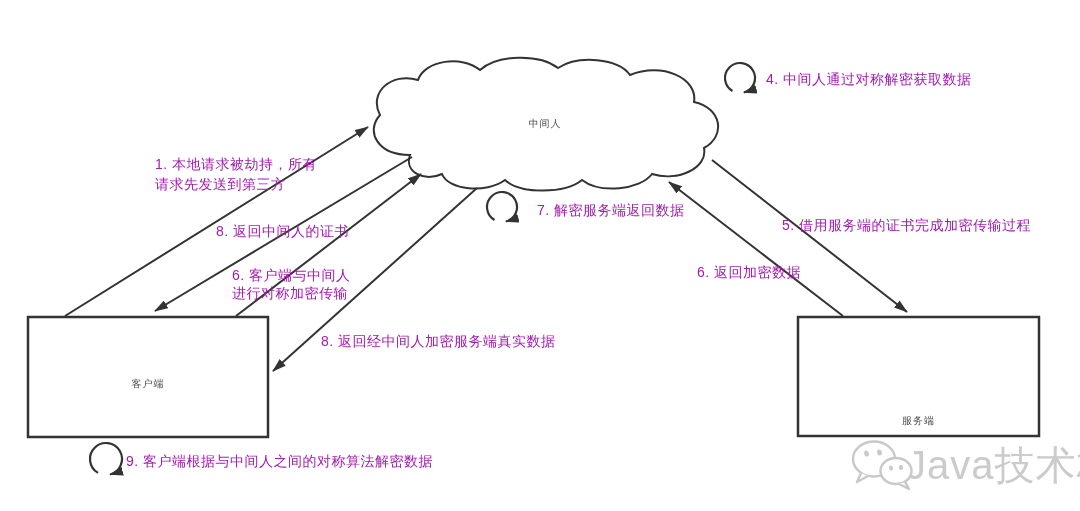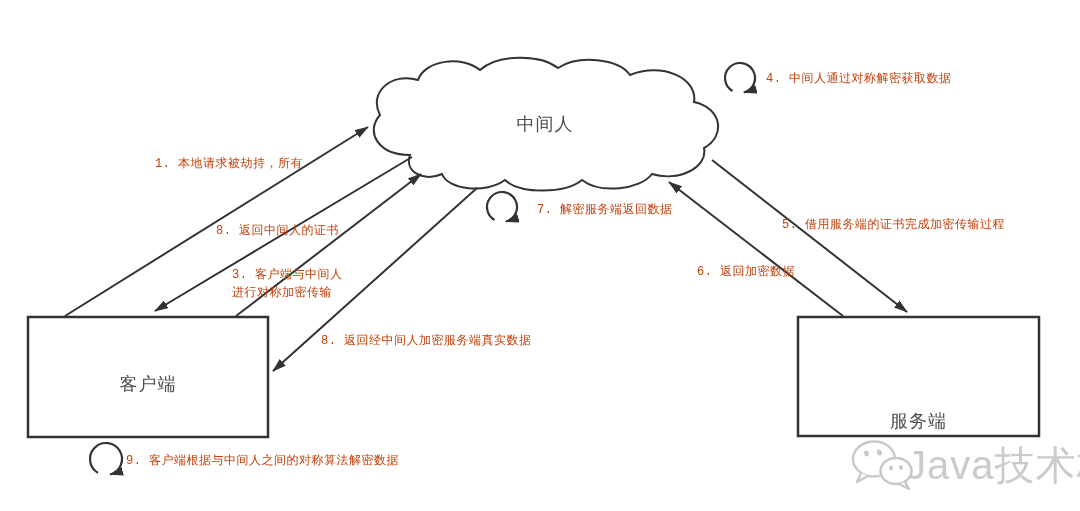--- a/index.html
+++ b/index.html
@@ -2,26 +2,26 @@
 <html><head>
 <meta charset="utf-8">
 <style>
   html,body{margin:0;padding:0;background:#ffffff;}
   #canvas{
     position:relative;width:1080px;height:511px;overflow:hidden;background:#ffffff;
     font-family:"Liberation Sans","DejaVu Sans",sans-serif;
   }
   #diagram-svg{position:absolute;left:0;top:0;}
   .step-label{
-    position:absolute;font-size:12px;line-height:20px;color:#c2410c;
-    white-space:nowrap;letter-spacing:0.5px;font-family:Liberation Mono, monospace;
+    position:absolute;font-size:14px;line-height:20px;color:#a21caf;
+    white-space:nowrap;letter-spacing:0.5px;
   }
   .node-label{
     position:absolute;display:flex;align-items:center;justify-content:center;
-    font-size:18px;color:#4d4d4d;letter-spacing:1px;
+    font-size:10px;color:#4d4d4d;letter-spacing:1px;
   }
   .wm-text{
     position:absolute;left:906px;top:444px;font-size:40px;line-height:42px;
     color:#cbcbcb;letter-spacing:1px;white-space:nowrap;
   }
   .wm-box{
     position:absolute;left:944px;top:459px;width:136px;height:52px;background:#ffffff;
   }
   .wm-logo-name{
     position:absolute;left:40px;top:9px;font-size:21px;font-weight:bold;
@@ -66,24 +66,25 @@
     <path d="M494.5,220 A15,15 0 1 1 505.9,221.5" fill="none" stroke="#333333" stroke-width="2.2" marker-end="url(#arrow)"></path>
     <path d="M98,472.9 A16,16 0 1 1 110.1,474.5" fill="none" stroke="#333333" stroke-width="2.2" marker-end="url(#arrow)"></path>
   </svg>
 
   <div class="node-label" style="left:365px;top:112px;width:360px;height:24px;">中间人</div>
   <div class="node-label" style="left:28px;top:317px;width:240px;height:133px;">客户端</div>
   <div class="node-label" style="left:798px;top:317px;width:241px;height:119px;margin-top:44px;">服务端</div>
 
   <div class="step-label" style="left:155px;top:146px;margin-top:8px;">
     <div>1. 本地请求被劫持，所有</div>
+    <div>请求先发送到第三方</div>
   </div>
   <div class="step-label" style="left:216px;top:221px;">8. 返回中间人的证书</div>
   <div class="step-label" style="left:232px;top:266px;line-height:18px;">
-    <div>3. 客户端与中间人</div>
+    <div>6. 客户端与中间人</div>
     <div>进行对称加密传输</div>
   </div>
   <div class="step-label" style="left:766px;top:69px;">4. 中间人通过对称解密获取数据</div>
   <div class="step-label" style="left:782px;top:215px;">5. 借用服务端的证书完成加密传输过程</div>
   <div class="step-label" style="left:697px;top:262px;">6. 返回加密数据</div>
   <div class="step-label" style="left:537px;top:200px;">7. 解密服务端返回数据</div>
   <div class="step-label" style="left:321px;top:331px;">8. 返回经中间人加密服务端真实数据</div>
   <div class="step-label" style="left:126px;top:451px;">9. 客户端根据与中间人之间的对称算法解密数据</div>
 
   <div class="wm-text">Java技术栈</div>

